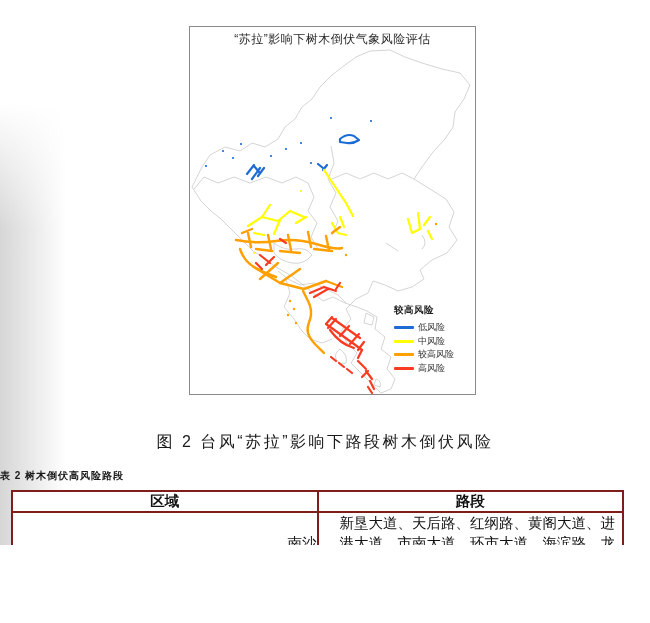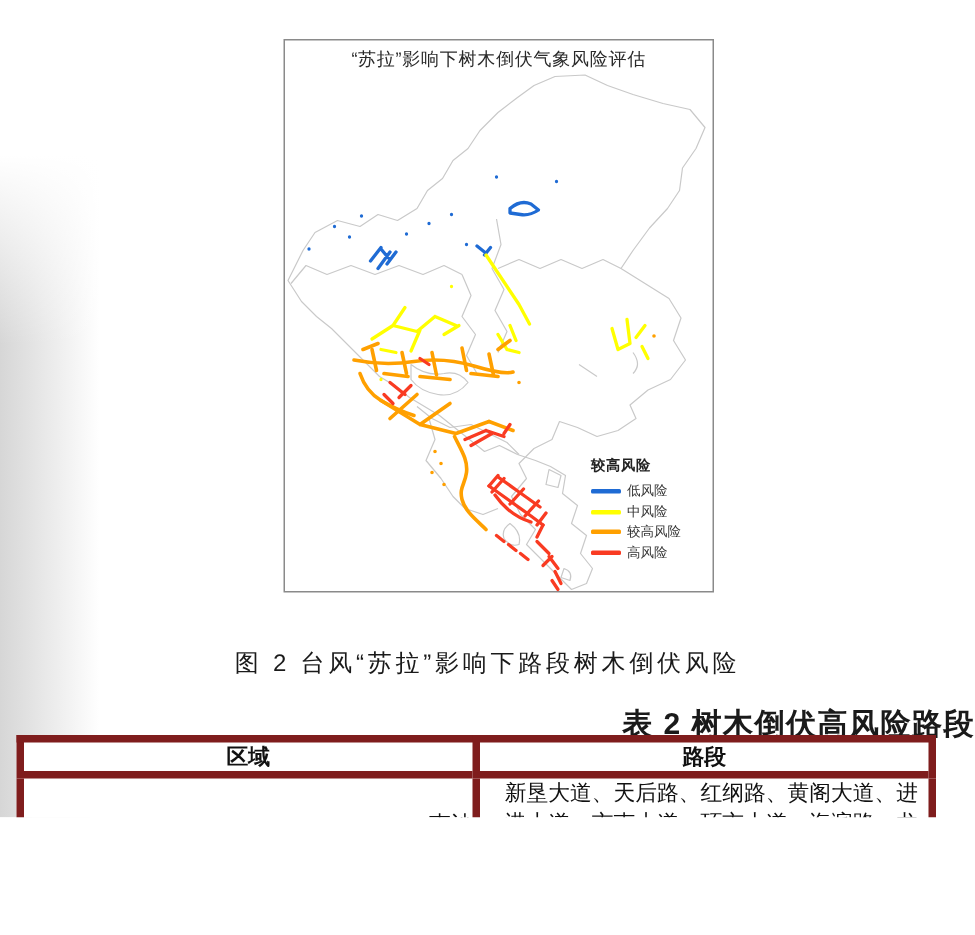--- a/index.html
+++ b/index.html
@@ -27,26 +27,26 @@
   .roads-vhigh path { stroke-width:2.2; }
 
   .legend { position:absolute; left:204px; top:277px; width:80px; }
   .legend-title { font-size:9.5px; font-weight:bold; color:#222; margin-bottom:4px; letter-spacing:0.5px; }
   .legend-item { display:flex; align-items:center; height:13.5px; }
   .legend-swatch { width:20px; height:2.6px; border-radius:1px; flex:0 0 auto; }
   .legend-label { font-size:9px; color:#333; margin-left:4px; white-space:nowrap; }
 
   .fig-caption { position:absolute; left:0; top:432px; width:100%; text-align:center;
     font-size:16px; font-weight:normal; color:#1a1a1a; letter-spacing:2.5px; }
-  .table-title { position:absolute; left:0; top:469px; width:100%; text-align:right;
-    font-size:20px; font-weight:bold; color:#1a1a1a; letter-spacing:1px; }
+  .table-title { position:absolute; left:0; top:469px; width:100%; text-align:left;
+    font-size:10px; font-weight:bold; color:#1a1a1a; letter-spacing:1px; }
 
   table.risk-table { position:absolute; left:11px; top:490px; width:613px;
     border-collapse:collapse; table-layout:fixed; background:#fff; }
-  .risk-table th, .risk-table td { border:5px solid #7f1d1d; color:#111; }
+  .risk-table th, .risk-table td { border:2px solid #7f1d1d; color:#111; }
   table.risk-table { border:2px solid #2a2a2a; }
   .risk-table th { font-size:14.5px; font-weight:bold; height:20px; border-bottom-width:2px; }
   .risk-table td.region { width:172px; text-align:center; font-size:14.5px;padding-left:24px; }
   .risk-table td.roads { text-align:left; font-size:14.5px; line-height:19.5px; padding:1px 7px; }
   .risk-table tr.r1 td { height:41px;text-align:right; }
   .risk-table tr.r2 td { height:45px; }
 </style>
 </head>
 <body>
 

